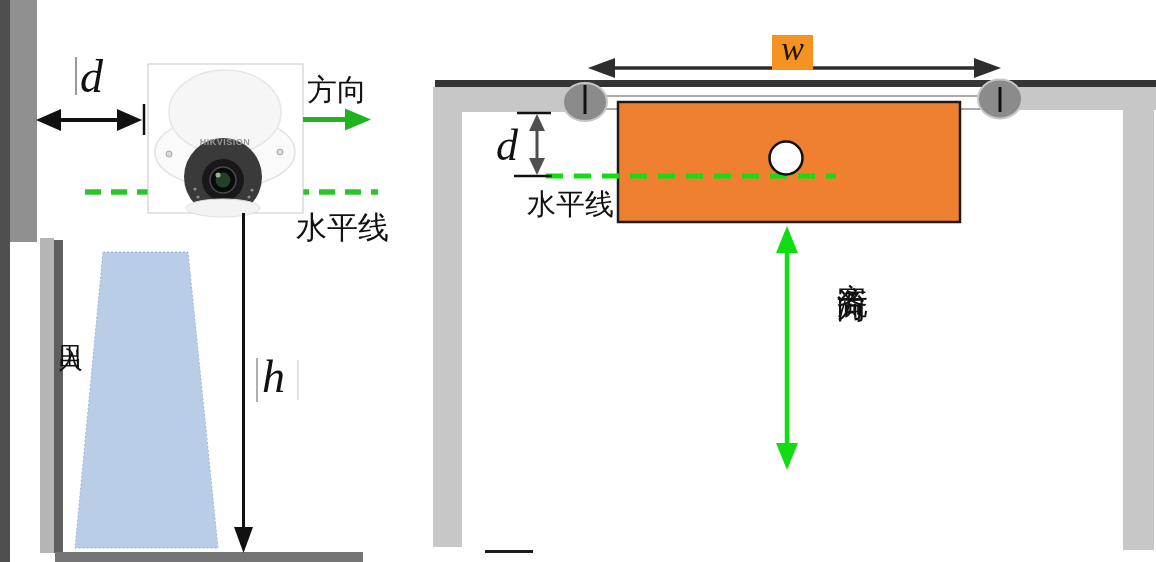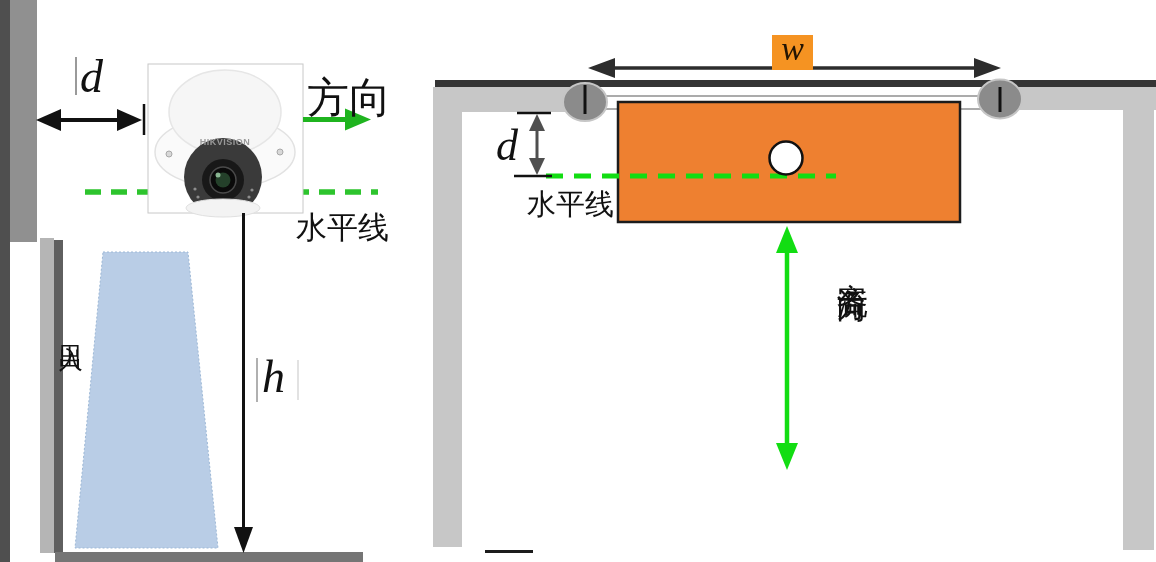--- a/index.html
+++ b/index.html
@@ -6,21 +6,21 @@
   #canvas{
     position:relative;width:1156px;height:562px;background:#ffffff;overflow:hidden;
     font-family:"Liberation Serif","DejaVu Serif",serif;
   }
   #diagram-svg{position:absolute;left:0;top:0;}
   .lbl{position:absolute;color:#111;white-space:nowrap;}
   .serif{font-family:"Liberation Serif","DejaVu Serif",serif;}
   .ital{font-style:italic;}
   .vtext{writing-mode:vertical-rl;text-orientation:upright;}
   #d-left-label{left:80px;top:50px;font-size:46px;}
-  #direction-label{left:307px;top:70px;font-size:42px;}
+  #direction-label{left:307px;top:70px;font-size:30px;}
   #horizline-left-label{left:296px;top:207px;font-size:31px;}
   #entrance-label{left:58px;top:326px;font-size:24px;line-height:1.03;letter-spacing:1px;}
   #h-label{left:262px;top:350px;font-size:46px;}
   #w-label{left:772px;top:30px;width:41px;text-align:center;font-size:34px;color:#241503;}
   #d-right-label{left:496px;top:120px;font-size:44px;}
   #horizline-right-label{left:527px;top:185px;font-size:29px;}
   #flow-label{left:834px;top:258px;font-size:31px;line-height:1.12;letter-spacing:3px;}
 </style>
 </head>
 <body>

